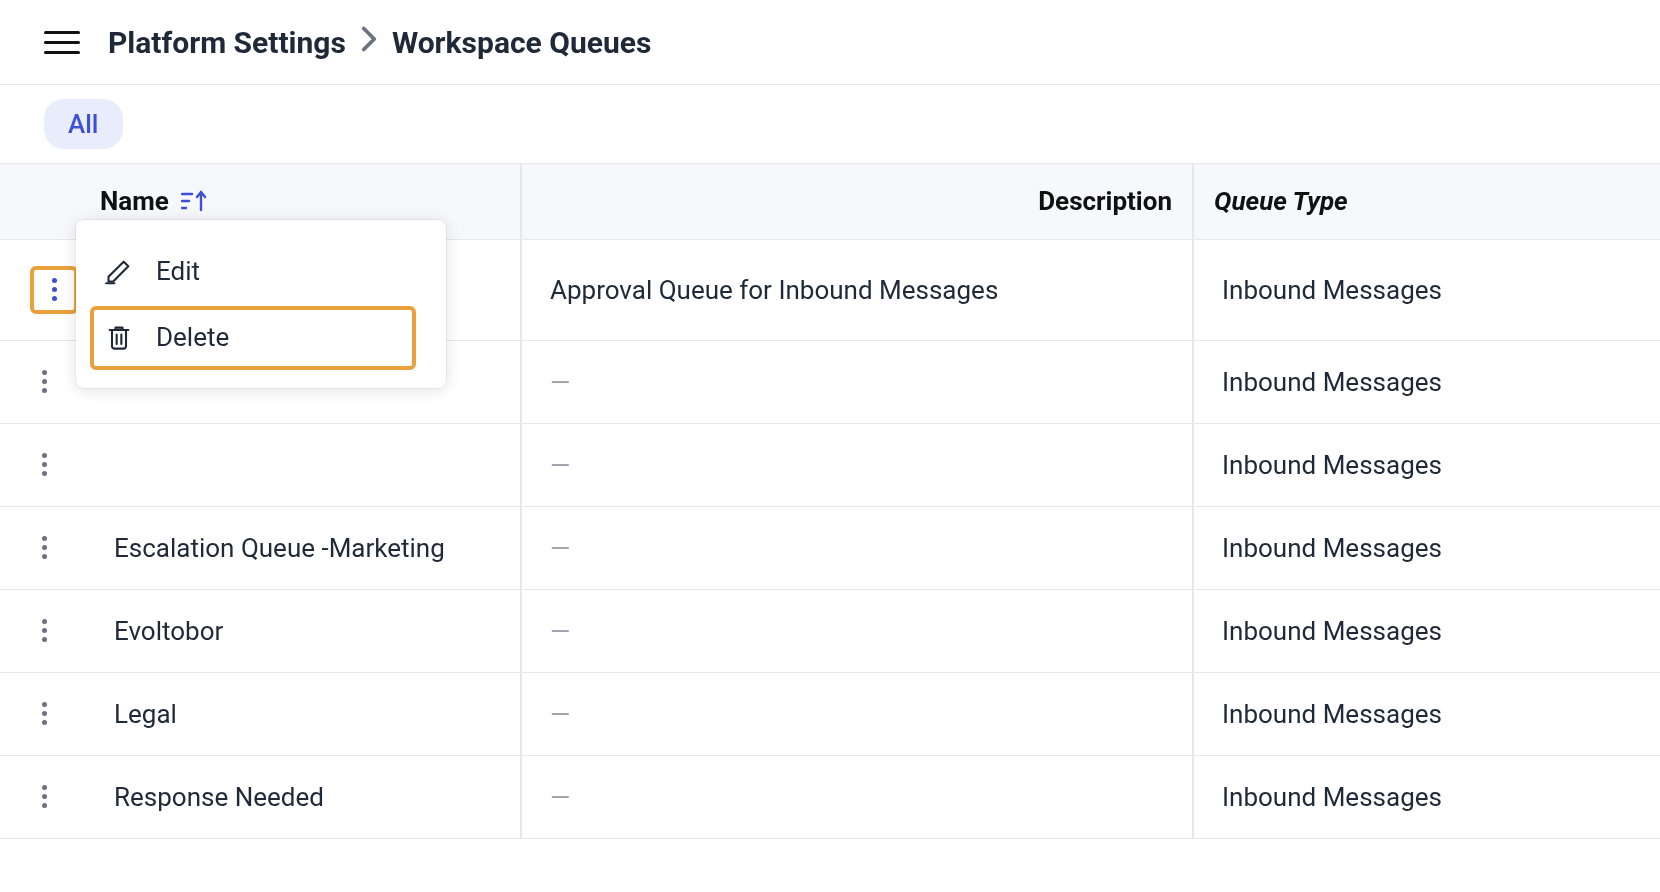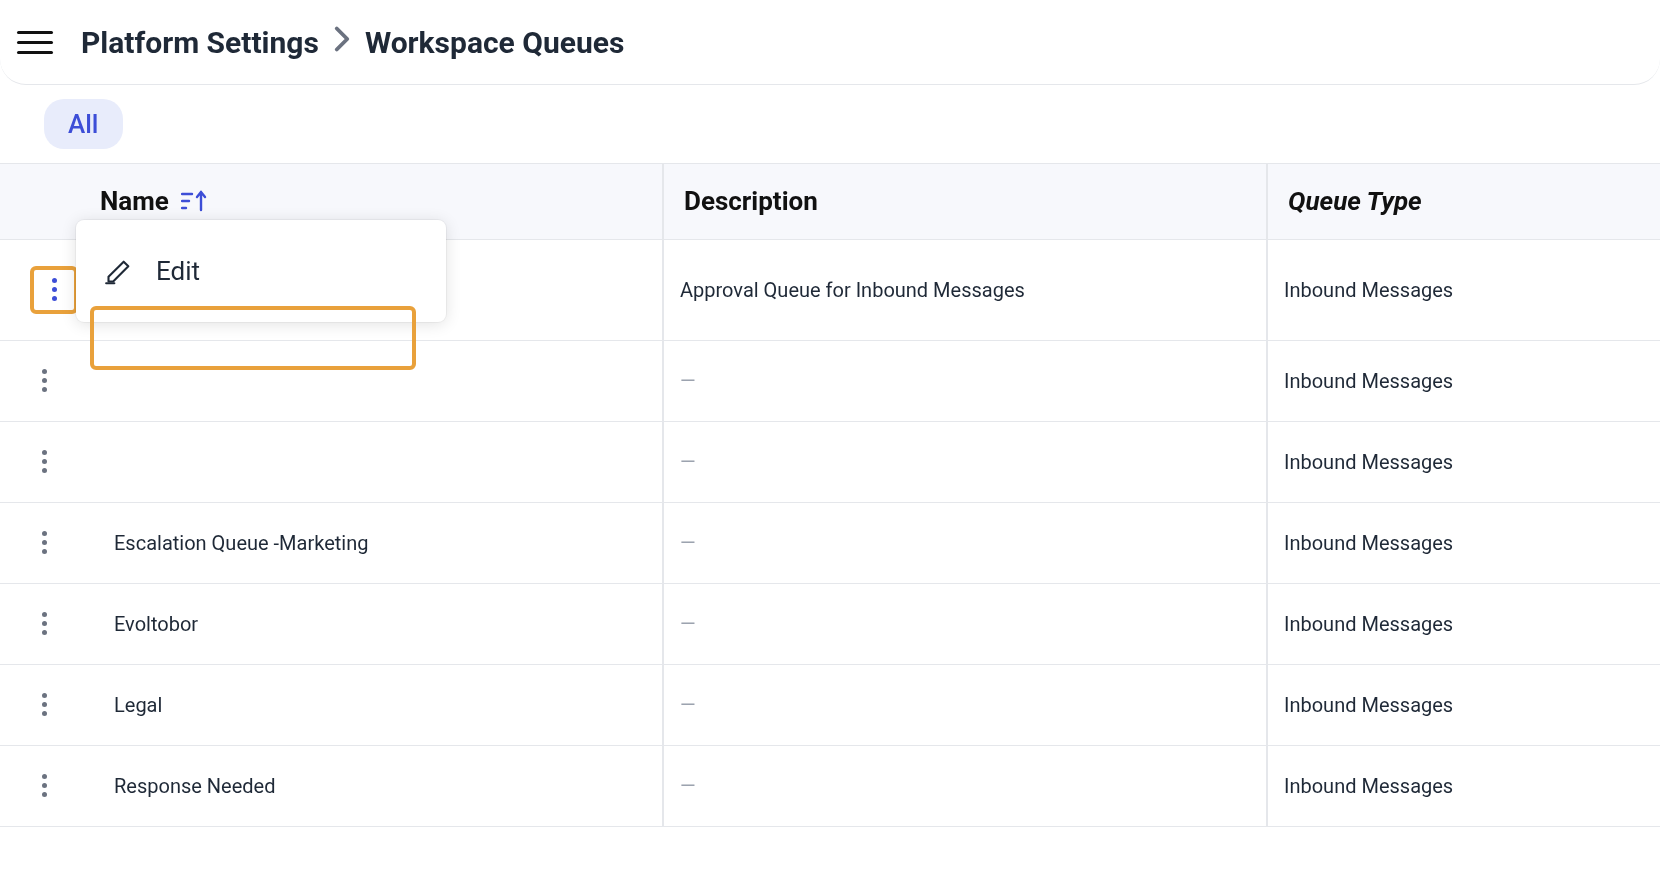--- a/index.html
+++ b/index.html
@@ -5,24 +5,23 @@
   * { box-sizing: border-box; margin: 0; padding: 0; }
   body {
     font-family: -apple-system, BlinkMacSystemFont, "Segoe UI", Roboto, Helvetica, Arial, sans-serif;
     background: #fff;
     color: #111;
     width: 1660px;
   }
   .header {
     display: flex;
     align-items: center;
-    padding: 24px 24px 24px 17px;
+    padding: 24px 24px 24px 44px;
     gap: 28px;
     border-bottom: 1px solid #e5e7eb;
-    border-radius: 26px;
   }
   .hamburger {
     width: 36px; height: 36px;
     display: flex; flex-direction: column; justify-content: center; gap: 7px;
     cursor: pointer;
   }
   .hamburger span {
     display: block; height: 3px; background: #111; border-radius: 2px;
   }
   .breadcrumb {
@@ -54,33 +53,33 @@
   thead th {
     text-align: left;
     background: #f7f8fc;
     font-size: 26px;
     font-weight: 700;
     color: #111;
     padding: 22px 20px;
     border-top: 1px solid #e5e7eb;
     border-bottom: 1px solid #e5e7eb;
   }
-  th.name-col { width: 663px; padding-left: 100px; }
-  th.desc-col { width: 604px; border-left: 2px solid #e5e7eb; }
+  th.name-col { width: 521px; padding-left: 100px; }
+  th.desc-col { width: 672px; border-left: 2px solid #e5e7eb; text-align: right; }
   th.type-col { border-left: 2px solid #e5e7eb; font-style: italic; }
   .sort-icon {
     color: #3d4ed7;
     font-size: 22px;
     margin-left: 6px;
     vertical-align: middle;
   }
   tbody td {
-    font-size: 20px;
+    font-size: 26px;
     color: #1f2937;
-    padding: 26px 16px;
+    padding: 26px 28px;
     border-bottom: 1px solid #e5e7eb;
     vertical-align: middle;
   }
   td.name-cell { padding-left: 30px; }
   td.desc-cell { border-left: 2px solid #e5e7eb; }
   td.type-cell { border-left: 2px solid #e5e7eb; }
   .name-inner {
     display: flex; align-items: center; gap: 56px;
   }
   .kebab {
@@ -283,16 +282,24 @@
 <div class="context-menu">
   <div class="menu-item">
     <span class="micon">
       <svg width="28" height="28" viewBox="0 0 24 24" fill="none">
             <path d="M3 21 L3 17 L16 4 L20 8 L7 21 Z" stroke="#1f2937" stroke-width="1.8" stroke-linejoin="round"></path>
             <line x1="1" y1="22.5" x2="8" y2="22.5" stroke="#1f2937" stroke-width="1.8" stroke-linecap="round"></line>
           </svg>
     </span>
     <span>Edit</span>
   </div>
+  <div class="menu-item">
+    <span class="micon">
+      <svg width="28" height="28" viewBox="0 0 24 24" fill="none">
+            <path d="M4 6 L20 6 M9 6 L9 4 L15 4 L15 6 M6 6 L6 20 C6 21 7 22 8 22 L16 22 C17 22 18 21 18 20 L18 6 M10 10 L10 18 M14 10 L14 18" stroke="#1f2937" stroke-width="1.8" stroke-linecap="round" stroke-linejoin="round"></path>
+          </svg>
+    </span>
+    <span>Delete</span>
+  </div>
   <div class="menu-highlight"></div>
 </div>
 
 </div>
 
 </body></html>

